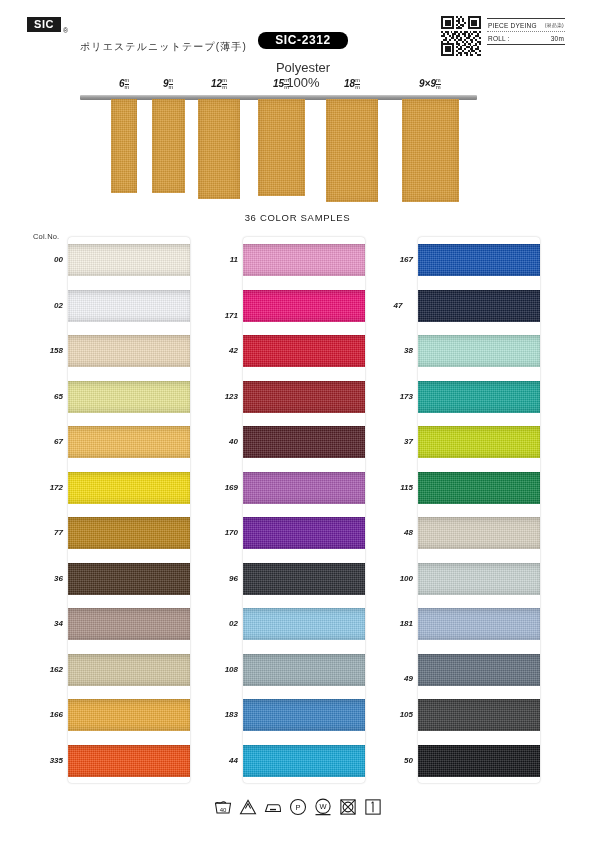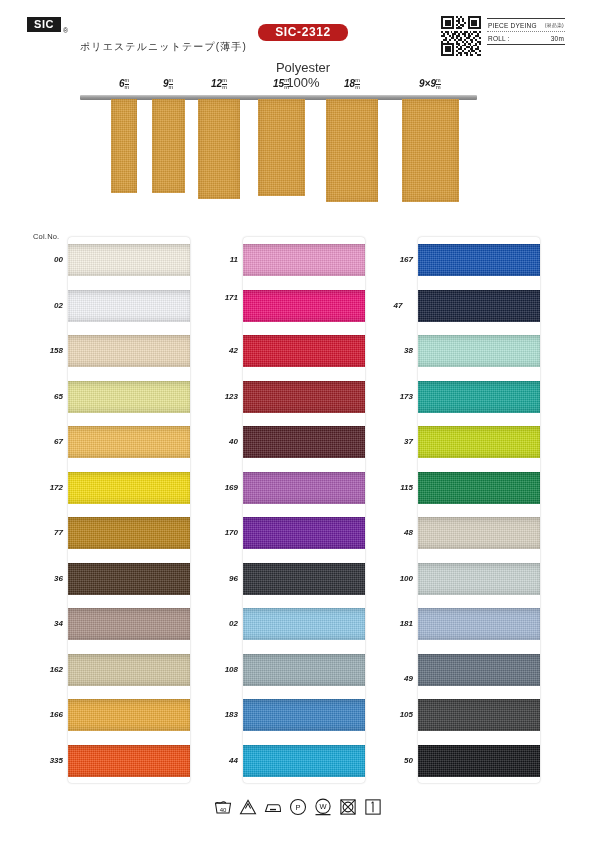--- a/index.html
+++ b/index.html
@@ -25,22 +25,22 @@
     position: absolute; left: 78px; top: 12px;
     font-size: 23px; font-weight: 400; color: #111;
     letter-spacing: 0.2px; white-space: nowrap;
     font-family: "Liberation Sans", sans-serif;
   }
   .title-jp {
     position: absolute; left: 80px; top: 40px;
     font-size: 10px; color: #333; letter-spacing: 1.1px; white-space: nowrap;
   }
   .code-badge {
-    position: absolute; left: 258px; top: 24px;
-    width: 90px; height: 17px; background: #b91c1c; border-radius: 8px;
+    position: absolute; left: 258px; top: 32px;
+    width: 90px; height: 17px; background: #000000; border-radius: 8px;
     color: #fff; font-size: 12px; font-weight: bold; letter-spacing: 0.6px;
     text-align: center; line-height: 17px;
   }
   .composition {
     position: absolute; left: 258px; top: 60px; width: 90px;
     text-align: center; font-size: 13px; color: #333;
   }
 
   
   .qr { position: absolute; left: 441px; top: 16px; width: 40px; height: 40px; }
@@ -276,20 +276,21 @@
   <div class="rail"></div>
   <div id="tape-strip">
       <div class="tape" style="background-color: rgb(215, 156, 57); width: 26px; left: 111px; top: 99px; height: 94px;"></div>
       <div class="tape" style="background-color: rgb(215, 156, 57); width: 33px; left: 151.5px; top: 99px; height: 94px;"></div>
       <div class="tape" style="background-color: rgb(215, 156, 57); width: 42px; left: 198px; top: 99px; height: 100px;"></div>
       <div class="tape" style="background-color: rgb(215, 156, 57); width: 47px; left: 257.5px; top: 99px; height: 97px;"></div>
       <div class="tape" style="background-color: rgb(215, 156, 57); width: 52px; left: 326px; top: 99px; height: 103px;"></div>
       <div class="tape" style="background-color: rgb(215, 156, 57); width: 57px; left: 401.5px; top: 99px; height: 103px;"></div>
     </div>
 
+  <div class="samples-title">36 COLOR SAMPLES</div>
   <div class="colno-label">Col.No.</div>
 
   <div class="col col1">
     <div class="col-inner" id="col-inner-0">
         <div class="sw-row">
           <div class="sw" style="background-color: rgb(244, 239, 226);"></div>
         </div>
         <div class="sw-row">
           <div class="sw" style="background-color: rgb(242, 243, 247);"></div>
         </div>
@@ -412,21 +413,21 @@
       <div class="sw-num num-col1" style="top: 391.5px;">65</div>
       <div class="sw-num num-col1" style="top: 437px;">67</div>
       <div class="sw-num num-col1" style="top: 482.5px;">172</div>
       <div class="sw-num num-col1" style="top: 528px;">77</div>
       <div class="sw-num num-col1" style="top: 573.5px;">36</div>
       <div class="sw-num num-col1" style="top: 619px;">34</div>
       <div class="sw-num num-col1" style="top: 664.5px;">162</div>
       <div class="sw-num num-col1" style="top: 710px;">166</div>
       <div class="sw-num num-col1" style="top: 755.5px;">335</div>
       <div class="sw-num num-col2" style="top: 255px;">11</div>
-      <div class="sw-num num-col2" style="top: 293px;">171</div>
+      <div class="sw-num num-col2" style="top: 311px;">171</div>
       <div class="sw-num num-col2" style="top: 346px;">42</div>
       <div class="sw-num num-col2" style="top: 391.5px;">123</div>
       <div class="sw-num num-col2" style="top: 437px;">40</div>
       <div class="sw-num num-col2" style="top: 482.5px;">169</div>
       <div class="sw-num num-col2" style="top: 528px;">170</div>
       <div class="sw-num num-col2" style="top: 573.5px;">96</div>
       <div class="sw-num num-col2" style="top: 619px;">02</div>
       <div class="sw-num num-col2" style="top: 664.5px;">108</div>
       <div class="sw-num num-col2" style="top: 710px;">183</div>
       <div class="sw-num num-col2" style="top: 755.5px;">44</div>

